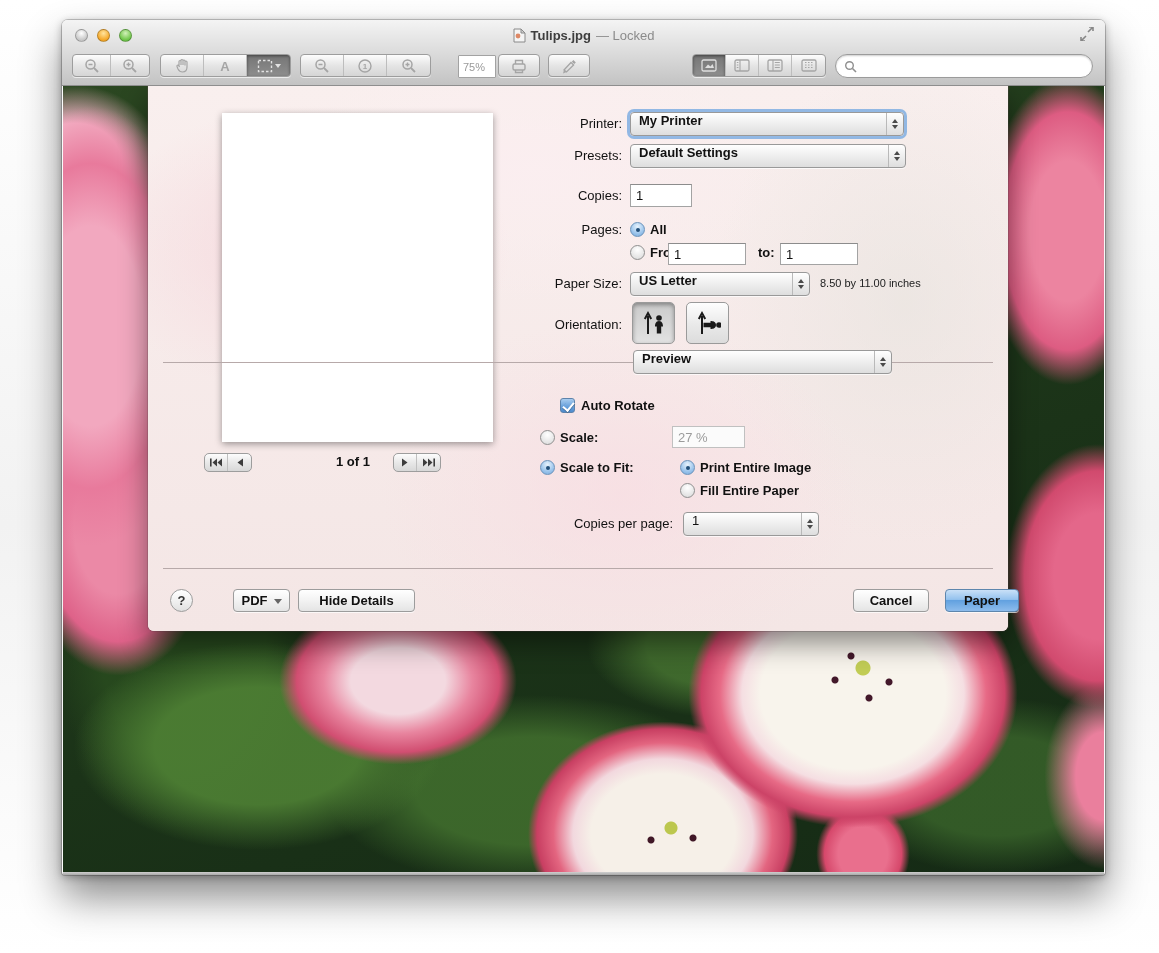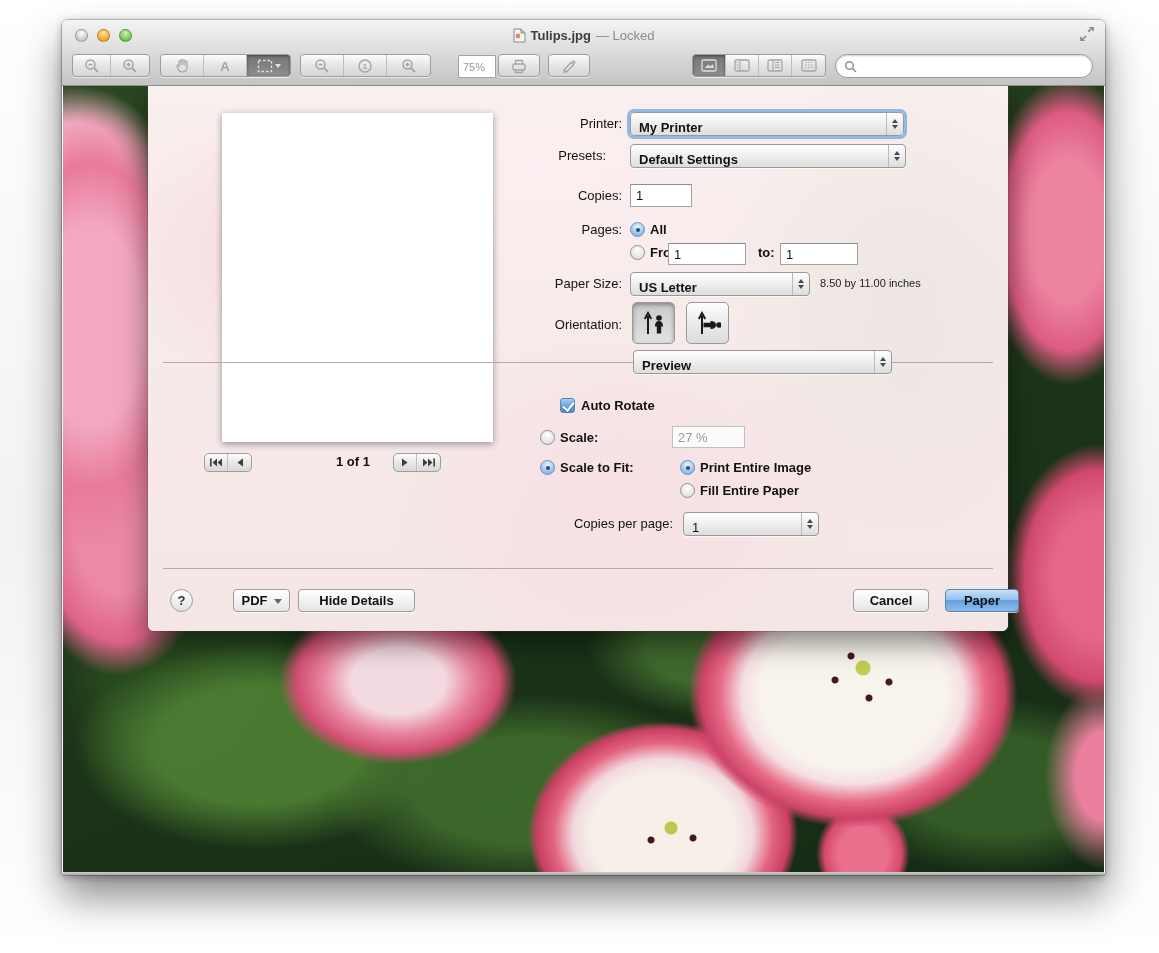--- a/index.html
+++ b/index.html
@@ -127,21 +127,21 @@
   .page-indicator { top:368px; left:150px; width:110px; text-align:center;
     font-size:12px; font-weight:bold; color:#222; }
 
   .lbl { font-size:13px; color:#111; text-align:right; width:210px; }
   .txt { font-size:13px; color:#111; }
   .small-info { font-size:11px; color:#222; }
 
   .popup { height:24px; border:1px solid #999; border-radius:4px;
     background:linear-gradient(#ffffff,#efefef 48%,#dedede);
     box-shadow:0 1px 0 rgba(255,255,255,.7);
-    display:flex; align-items:flex-end; font-size:13px; color:#111; }
+    display:flex; align-items:flex-start; font-size:13px; color:#111; }
   .popup .val { flex:1; padding-left:8px; font-weight:bold; white-space:nowrap; overflow:hidden; }
   .popup .val.normal { font-weight:normal; }
   .popup .cap { width:17px; align-self:stretch; border-left:1px solid #b9b9b9;
     display:flex; flex-direction:column; align-items:center; justify-content:center; gap:2px; }
   .arr-up { width:0; height:0; border-left:3.5px solid transparent; border-right:3.5px solid transparent;
     border-bottom:4.5px solid #4a4a4a; }
   .arr-dn { width:0; height:0; border-left:3.5px solid transparent; border-right:3.5px solid transparent;
     border-top:4.5px solid #4a4a4a; }
   .focus-ring { box-shadow:0 0 0 3px rgba(120,170,225,.8), 0 1px 0 rgba(255,255,255,.7); }
 
@@ -365,21 +365,21 @@
 
       <div class="lbl" style="left:264px; top:30px">Printer:</div>
       <div class="popup focus-ring" style="left:482px; top:26px; width:274px">
         <span class="val">My Printer</span>
         <span class="cap">
             <span class="arr-up"></span>
             <span class="arr-dn"></span>
           </span>
       </div>
 
-      <div class="lbl" style="left:248px; top:62px">Presets:</div>
+      <div class="lbl" style="left:264px; top:62px">Presets:</div>
       <div class="popup" style="left:482px; top:58px; width:276px">
         <span class="val">Default Settings</span>
         <span class="cap">
             <span class="arr-up"></span>
             <span class="arr-dn"></span>
           </span>
       </div>
 
       <div class="lbl" style="left:264px; top:102px">Copies:</div>
       <input class="tf" style="position: absolute; left: 482px; top: 98px; width: 62px; height: 23px;" value="1">

